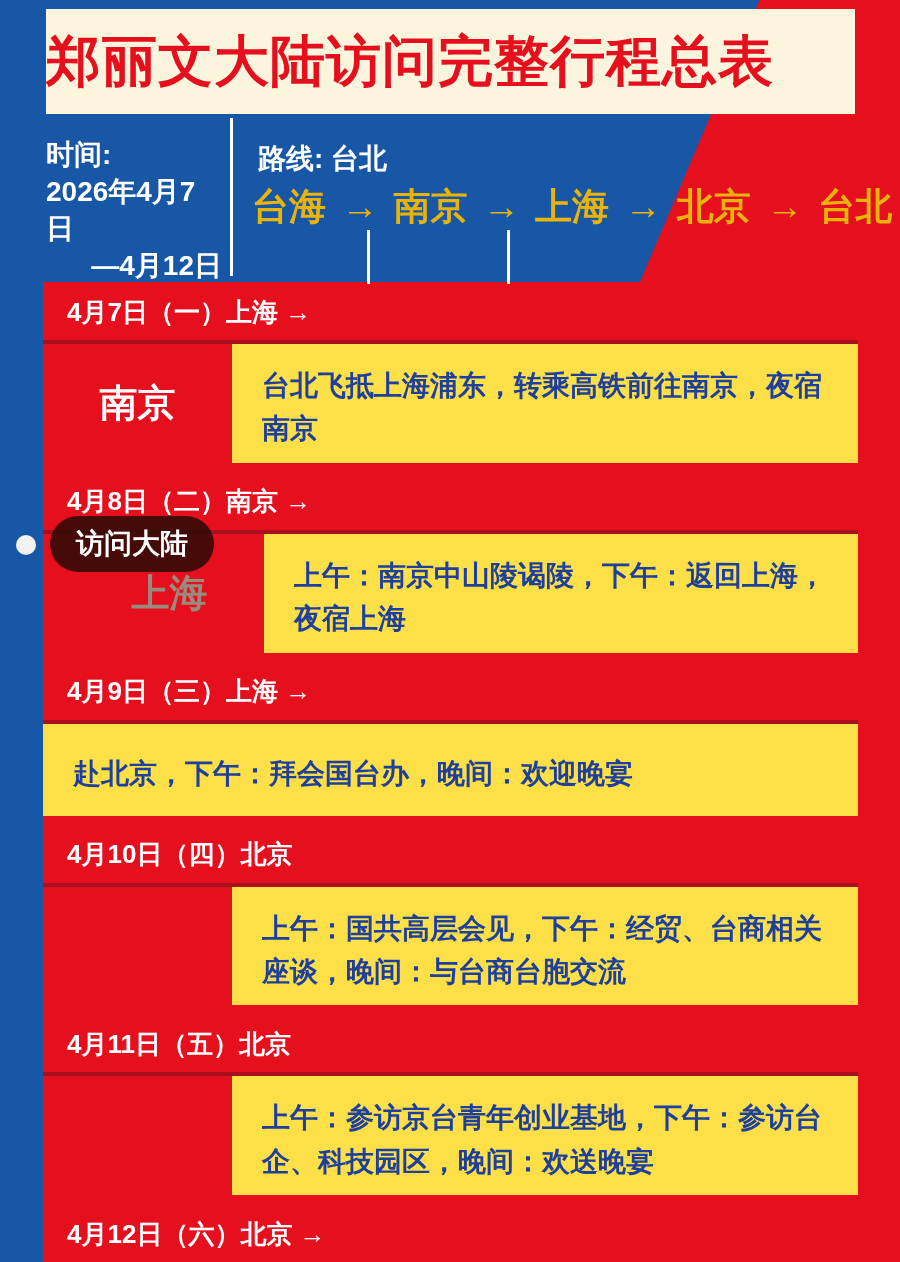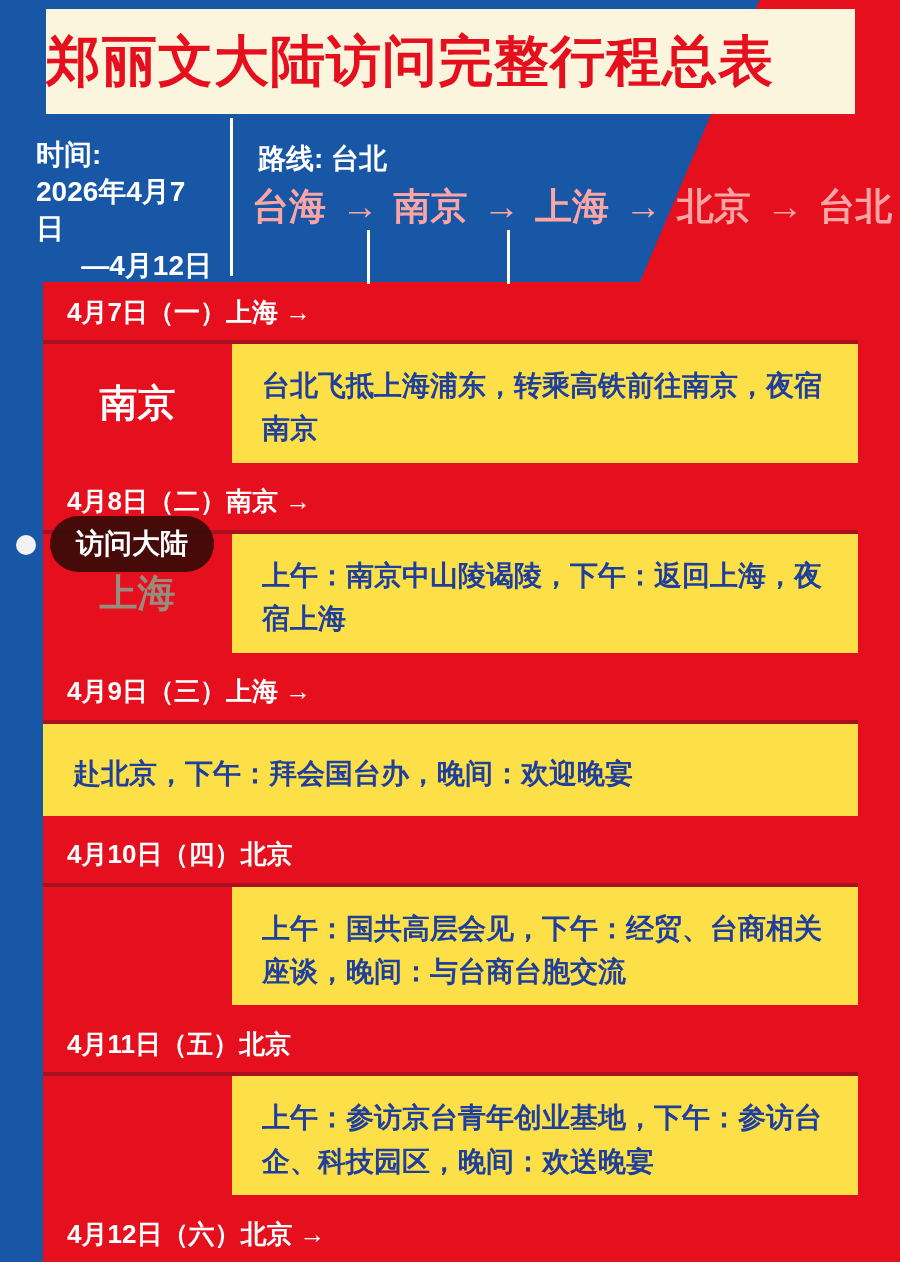--- a/index.html
+++ b/index.html
@@ -12,48 +12,48 @@
   .red-layer { position:absolute; inset:0; background:#e50f1e;
                clip-path:polygon(84.4% 0, 100% 0, 100% 100%, 4.78% 100%, 4.78% 22.35%, 71.1% 22.35%); }
 
   
   .banner { position:absolute; left:46px; top:9px; width:809px; height:105px;
             background:#fbf5dd; display:flex; align-items:center; }
   .title { font-size:55px; font-weight:900; color:#e50f1e; letter-spacing:1px;
            white-space:nowrap; }
 
   
-  .time-block { position:absolute; left:36px; top:136px; width:176px;
+  .time-block { position:absolute; left:46px; top:136px; width:176px;
                 color:#ffffff; font-weight:700; font-size:28px; line-height:37px; }
   .time-block .l3 { text-align:right; }
   .hdr-divider { position:absolute; left:230px; top:118px; width:3px; height:158px;
                  background:#ffffff; }
   .route-label { position:absolute; left:258px; top:140px; color:#ffffff;
                  font-weight:700; font-size:28px; white-space:nowrap; }
-  .route-line  { position:absolute; left:252px; top:182px; color:#fca5a5;
+  .route-line  { position:absolute; left:252px; top:182px; color:#eab308;
                  font-weight:700; font-size:37px; word-spacing:5px; white-space:nowrap; }
   .connector { position:absolute; width:3px; height:54px; top:230px; background:#ffffff; }
   .c1 { left:367px; }
   .c2 { left:507px; }
 
   
   .rows { position:absolute; left:43px; top:284px; width:815px; }
   .date-bar { height:56px; background:#e50f1e; border-bottom:4px solid #a8101d;
               display:flex; align-items:center; padding-left:24px;
               color:#ffffff; font-weight:700; font-size:26px; white-space:nowrap; }
   .content { display:flex; margin-bottom:11px; }
   .place { width:189px; flex:0 0 189px; background:#e50f1e;
            display:flex; align-items:center; justify-content:center;
            color:#ffffff; font-weight:700; font-size:38px; }
   .place.dim { color:#9b8a7e; }
   .detail { flex:1; background:#fde047; display:flex; align-items:center;
             padding:20px 24px 12px 30px; color:#1e3f9c; font-weight:700;
             font-size:28px; line-height:1.55; }
   .row:nth-child(1) .content { min-height:85px; }
-  .row:nth-child(2) .content { min-height:90px; }
+  .row:nth-child(2) .content { min-height:90px;margin-left:32px; }
   .row:nth-child(3) .content { min-height:92px; }
   .row:nth-child(4) .content { min-height:102px; }
   .row:nth-child(5) .content { min-height:105px; }
   .row:nth-child(6) .content { min-height:82px; margin-bottom:0; }
 
   
   .tag-pill { position:absolute; left:50px; top:516px; width:164px; height:56px;
               background:rgba(43,10,6,0.86); border-radius:28px; z-index:5;
               display:flex; align-items:center; justify-content:center;
               color:#ffffff; font-weight:700; font-size:28px; white-space:nowrap; }

